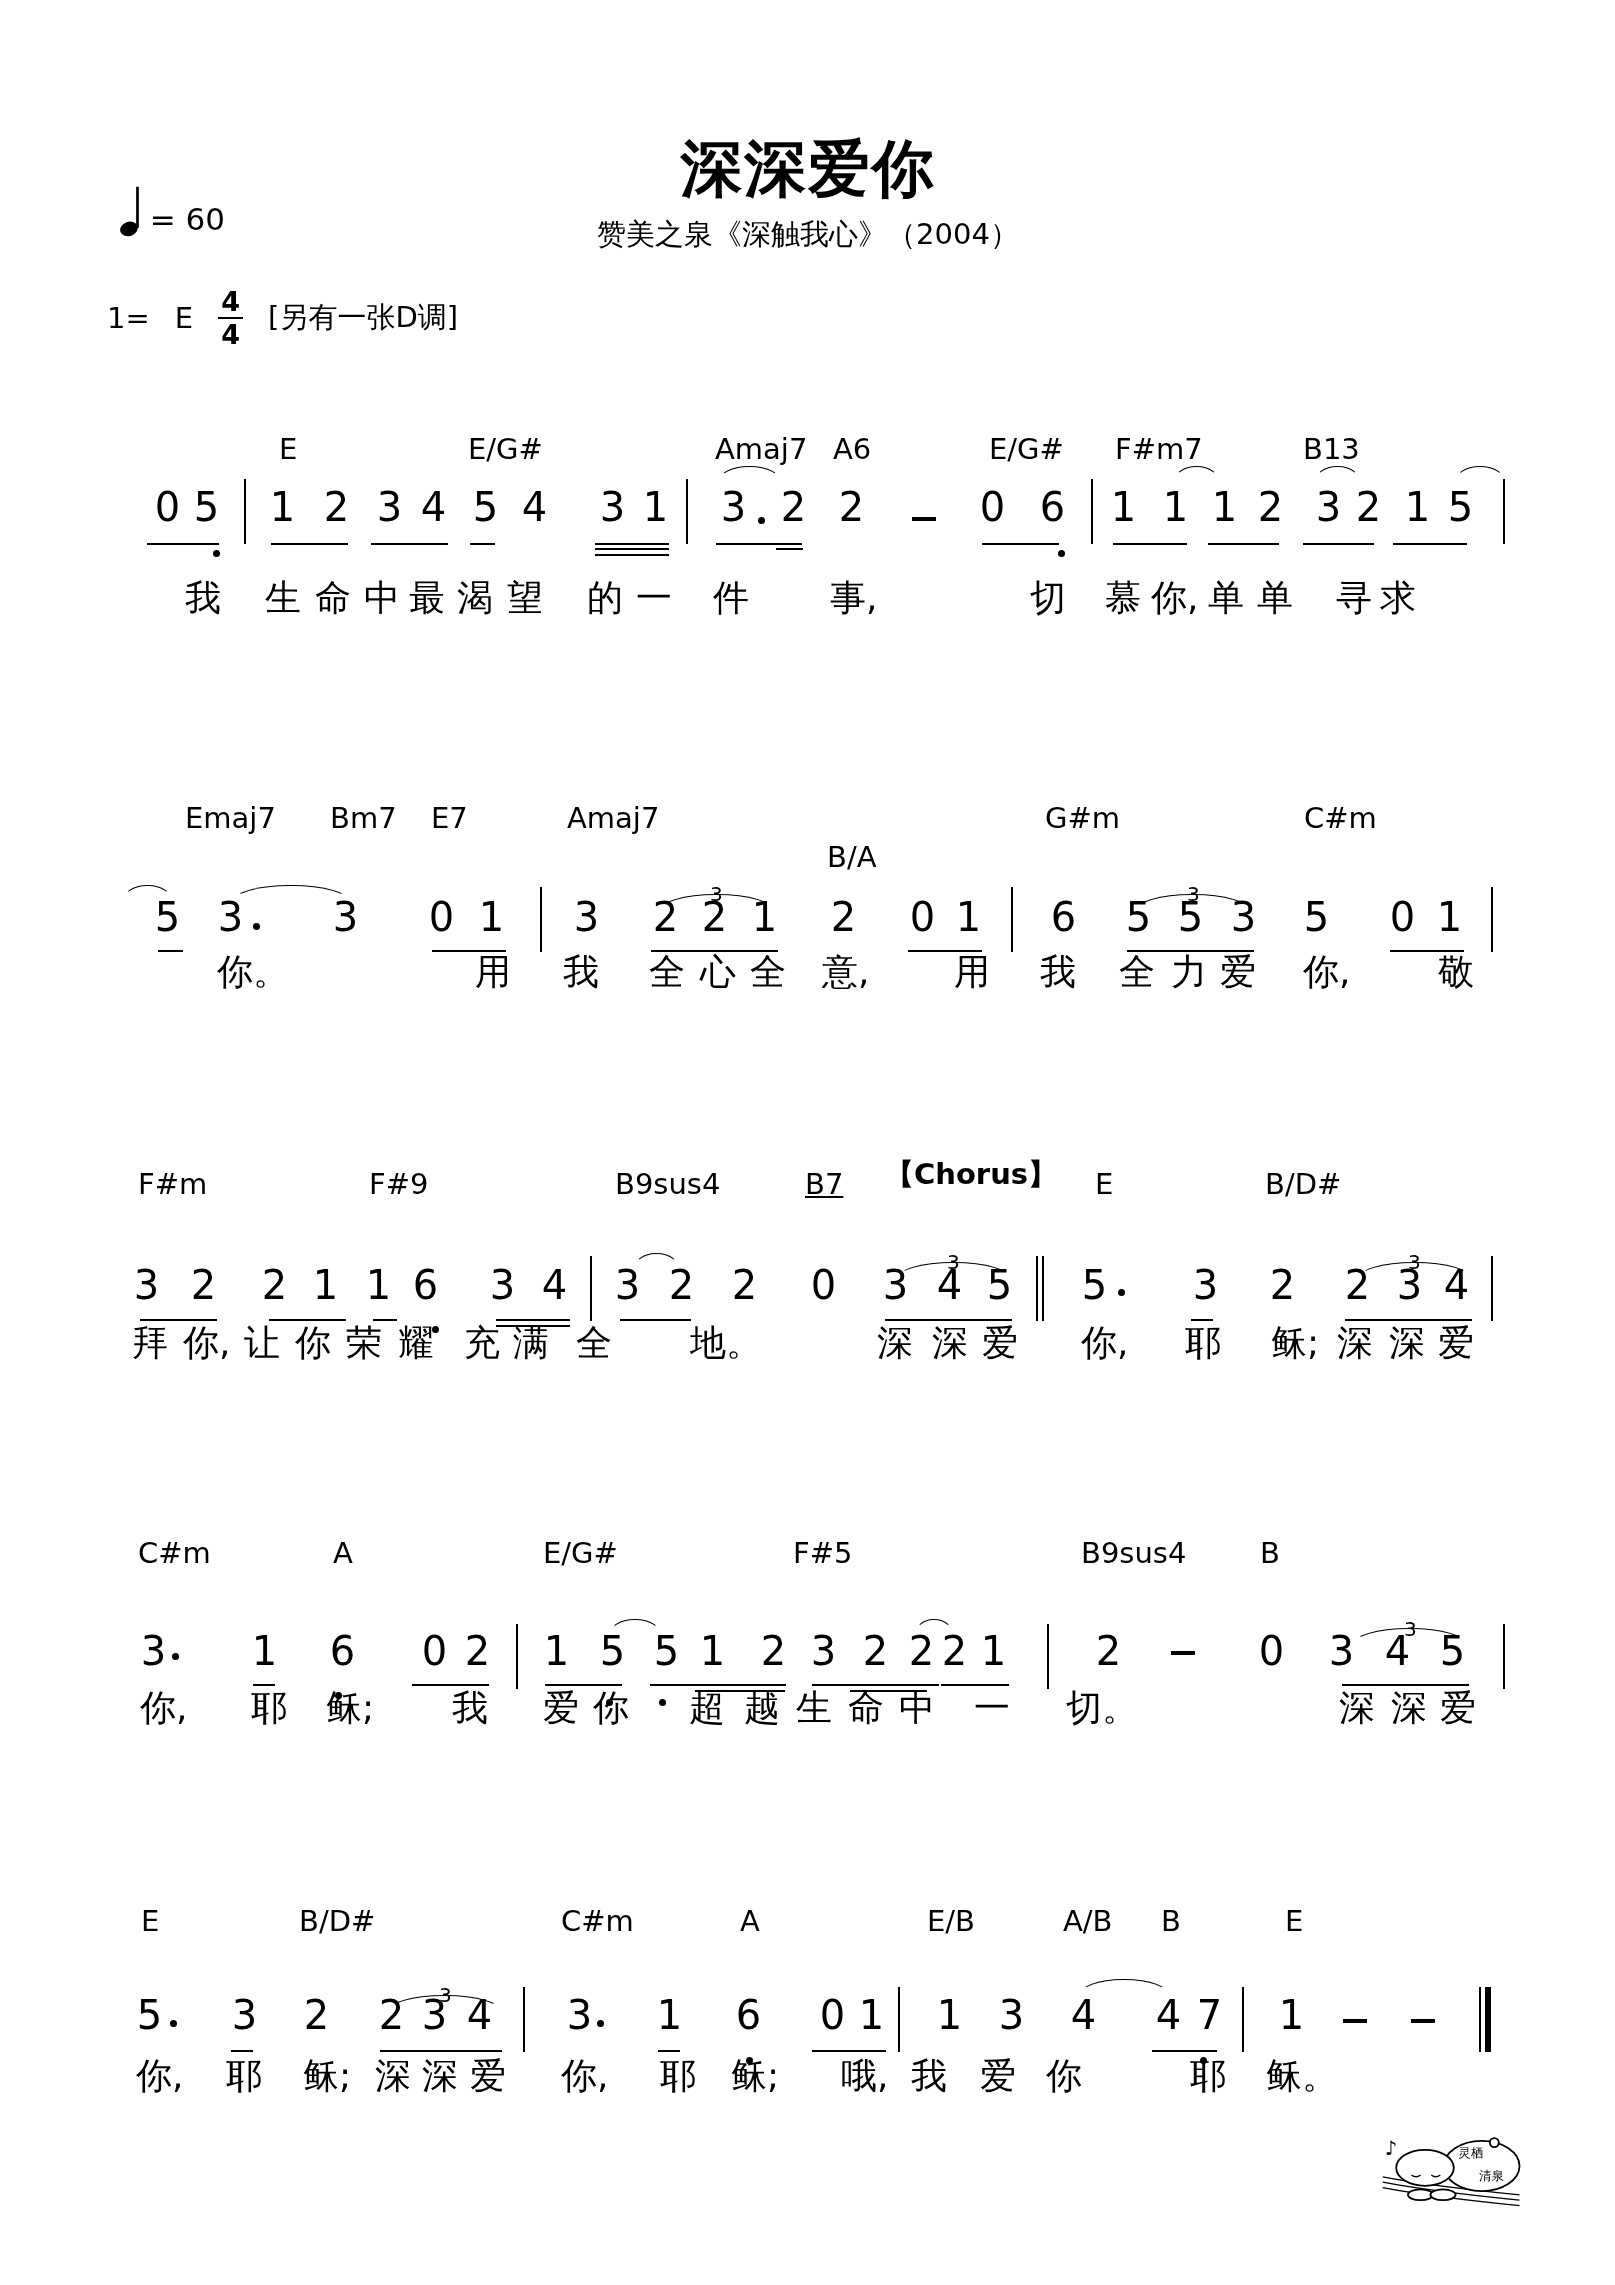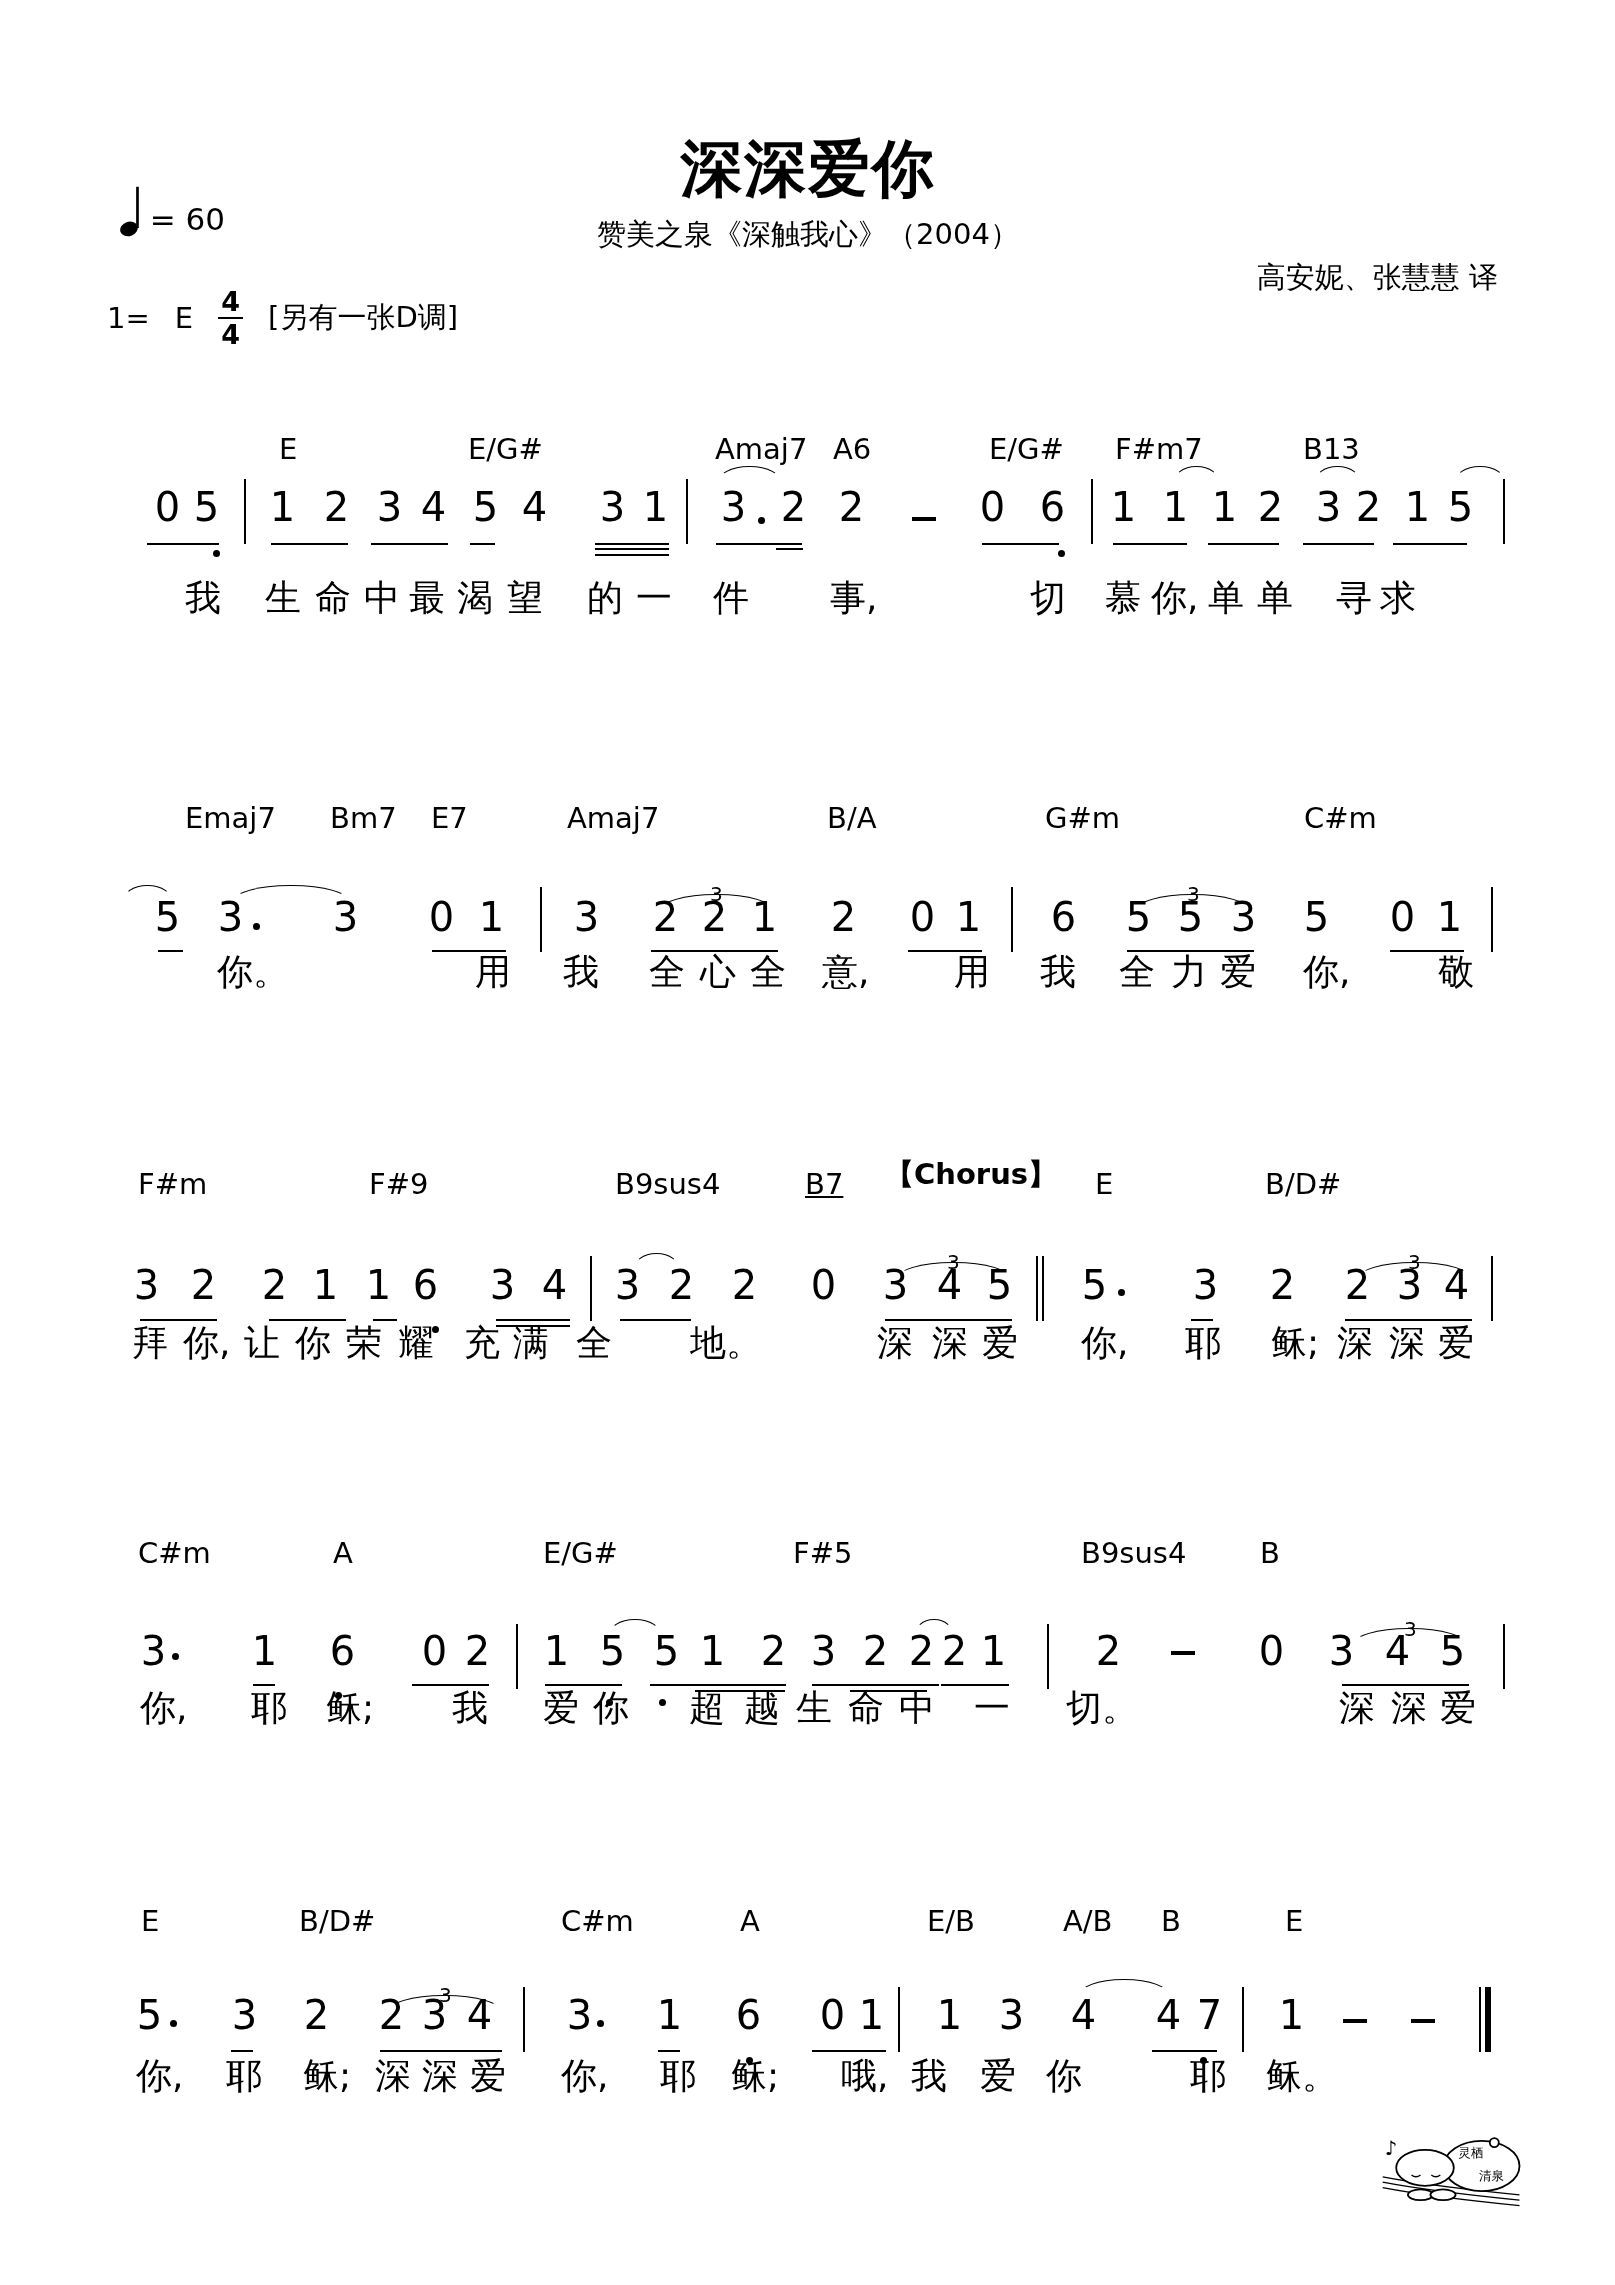--- a/index.html
+++ b/index.html
@@ -45,21 +45,20 @@
   <span>E</span>
   <span class="timesig">
     <span>4</span>
     <span class="bar"></span>
     <span>4</span>
   </span>
   <span>[另有一张D调]</span>
 </div>
 
 <div class="abs credits">
-  <div>高安妮、张慧慧 译</div>
 </div>
 
 <div id="score">
     <div class="abs chord" style="left: 279px; top: 432px;">E</div>
     <div class="abs chord" style="left: 468px; top: 432px;">E/G#</div>
     <div class="abs chord" style="left: 715px; top: 432px;">Amaj7</div>
     <div class="abs chord" style="left: 833px; top: 432px;">A6</div>
     <div class="abs chord" style="left: 989px; top: 432px;">E/G#</div>
     <div class="abs chord" style="left: 1115px; top: 432px;">F#m7</div>
     <div class="abs chord" style="left: 1303px; top: 432px;">B13</div>
@@ -101,21 +100,21 @@
     <div class="abs lyric" style="left: 1105px; top: 574px;">慕</div>
     <div class="abs lyric" style="left: 1151px; top: 574px;">你,</div>
     <div class="abs lyric" style="left: 1208px; top: 574px;">单</div>
     <div class="abs lyric" style="left: 1257px; top: 574px;">单</div>
     <div class="abs lyric" style="left: 1336px; top: 574px;">寻</div>
     <div class="abs lyric" style="left: 1380px; top: 574px;">求</div>
     <div class="abs chord" style="left: 154px; top: 801px; margin-left: 31px;">Emaj7</div>
     <div class="abs chord" style="left: 330px; top: 801px;">Bm7</div>
     <div class="abs chord" style="left: 431px; top: 801px;">E7</div>
     <div class="abs chord" style="left: 567px; top: 801px;">Amaj7</div>
-    <div class="abs chord" style="left: 827px; top: 801px;">B/A</div>
+    <div class="abs chord" style="left: 827px; top: 840px;">B/A</div>
     <div class="abs chord" style="left: 1045px; top: 801px;">G#m</div>
     <div class="abs chord" style="left: 1304px; top: 801px;">C#m</div>
     <div class="abs note" style="left: 152px; top: 894px;">5</div>
     <div class="abs note" style="left: 215px; top: 894px;">3</div>
     <div class="abs note" style="left: 330px; top: 894px;">3</div>
     <div class="abs note" style="left: 426px; top: 894px;">0</div>
     <div class="abs note" style="left: 476px; top: 894px;">1</div>
     <div class="abs note" style="left: 571px; top: 894px;">3</div>
     <div class="abs note" style="left: 650px; top: 894px;">2</div>
     <div class="abs note" style="left: 699px; top: 894px;">2</div>

